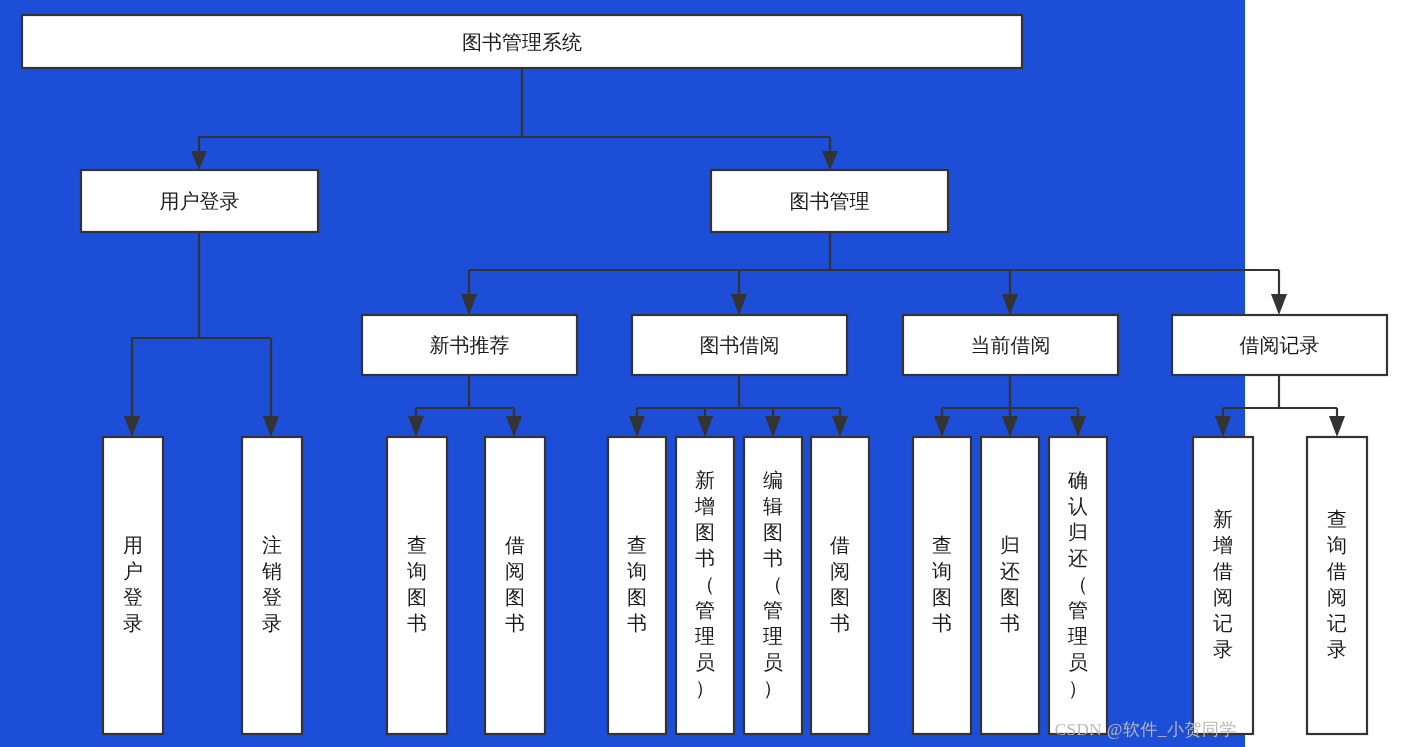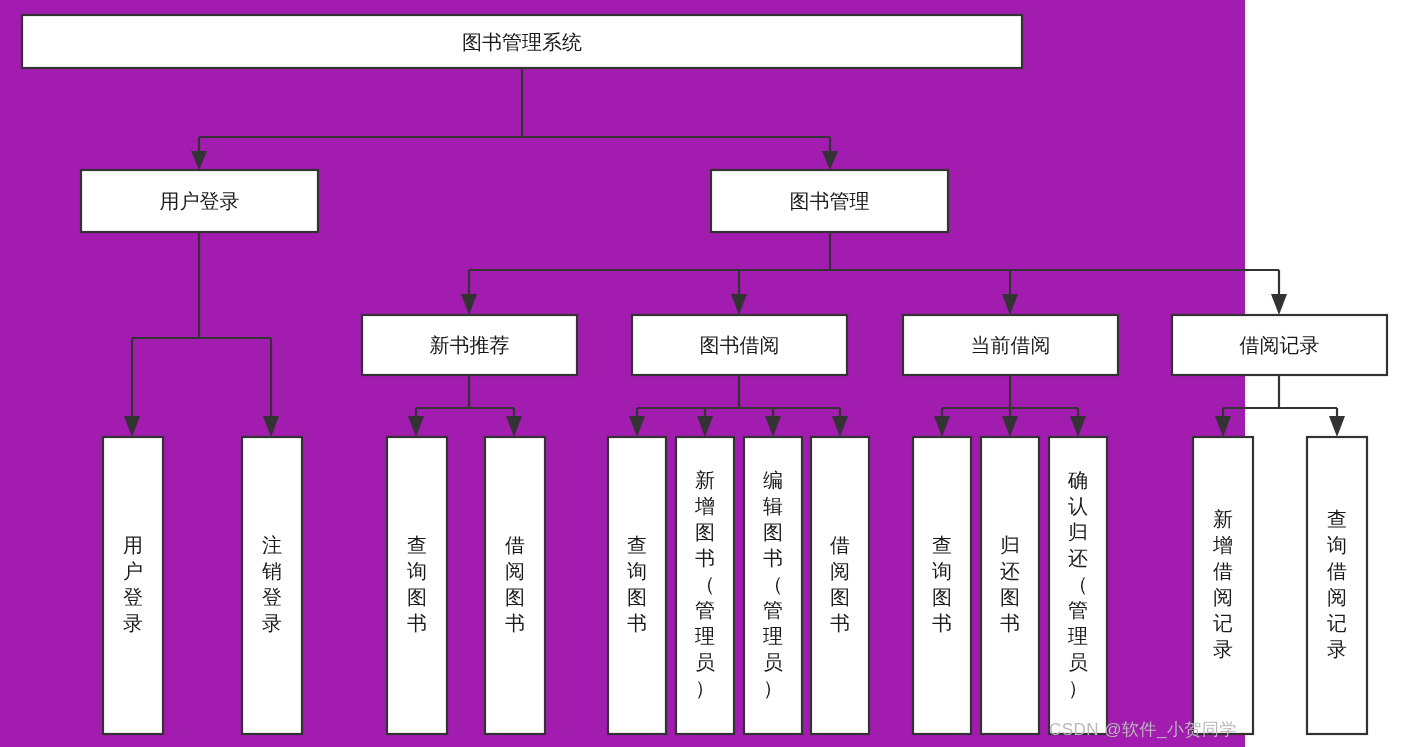--- a/index.html
+++ b/index.html
@@ -10,21 +10,21 @@
   body {
     width: 1405px;
     height: 747px;
     font-family: "DejaVu Sans", "Liberation Sans", sans-serif;
     overflow: hidden;
   }
   #diagram-root {
     position: relative;
     width: 1245px;
     height: 747px;
-    background: #a21caf;
+    background: #1d4ed8;
   }
   svg#flow-svg {
     position: absolute;
     left: 0;
     top: 0;
     width: 1405px;
     height: 747px;
     display: block;
   }
   .node-box {
@@ -52,21 +52,21 @@
   .node-label-v {
     font-family: "DejaVu Sans", "Liberation Sans", sans-serif;
     font-size: 20px;
     fill: #1a1a1a;
     text-anchor: middle;
   }
   .watermark-text {
     position: absolute;
     right: 8px;
     bottom: 6px;
-    font-family: Liberation Sans, sans-serif;
+    font-family: Liberation Serif, serif;
     font-size: 17px;
     color: #b9b9b9;
     letter-spacing: 0.5px;
     white-space: nowrap;
     user-select: none;
   }
 </style>
 </head>
 <body>
 

